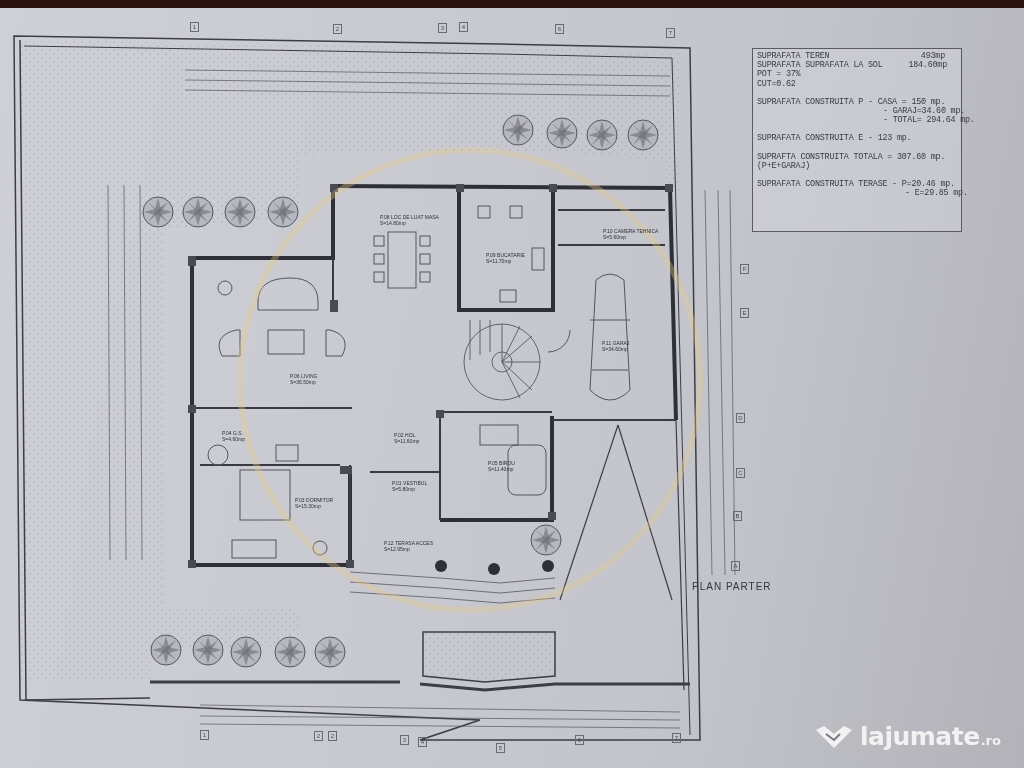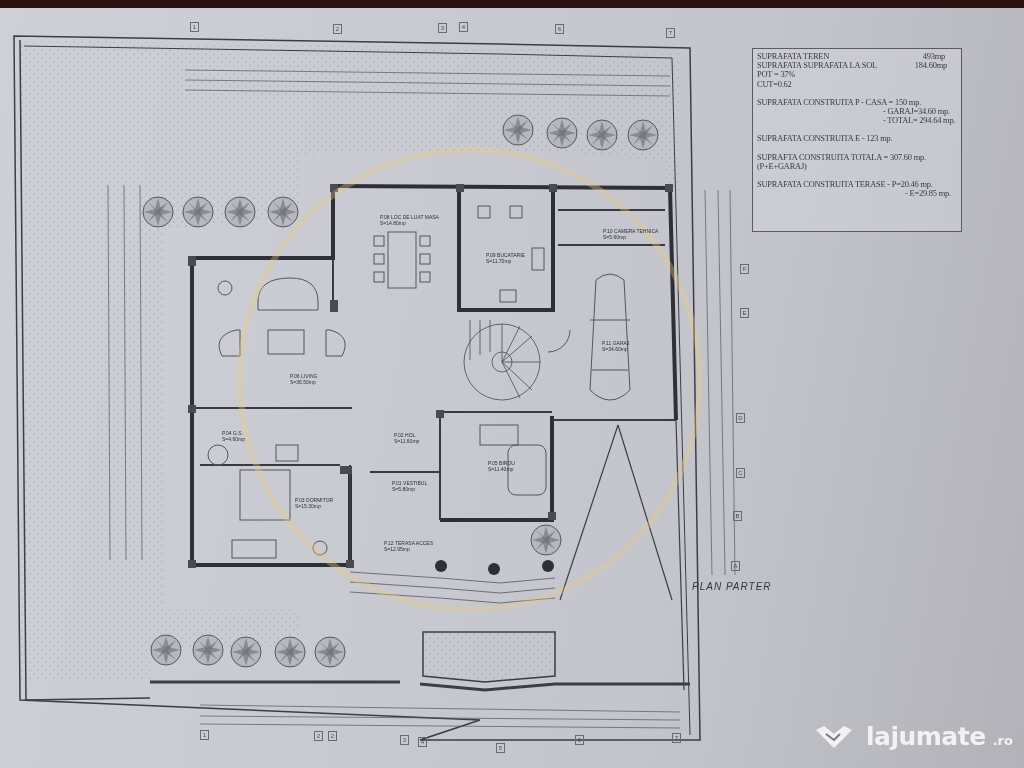--- a/index.html
+++ b/index.html
@@ -2,29 +2,29 @@
 <html><head>
 <meta charset="utf-8">
 <style>
   html,body{margin:0;padding:0;}
   body{width:1024px;height:768px;overflow:hidden;background:#2a1210;font-family:"Liberation Sans",sans-serif;position:relative;}
   #photo{position:absolute;left:0;top:0;width:1024px;height:768px;}
   .sheet{position:absolute;left:0;top:8px;width:1024px;height:760px;
     background:linear-gradient(100deg,#cfd0d6 0%,#c9cad1 40%,#c3c4cb 70%,#b2b2b8 100%);}
   .hatch{fill:url(#dots);}
   .info-box{position:absolute;left:752px;top:48px;width:210px;height:184px;border:1px solid #5a5a60;
-    background:rgba(210,212,218,0.55);font-family:Liberation Serif, serif;
+    background:rgba(210,212,218,0.55);font-family:Liberation Mono, monospace;
     font-size:8.4px;line-height:9.2px;color:#3a3a42;padding:3px 4px;box-sizing:border-box;letter-spacing:-0.2px;}
   .info-box .row{display:flex;justify-content:space-between;white-space:nowrap;}
   .info-box .gap{height:9px;}
   .info-box .ind{padding-left:126px;white-space:nowrap;}
   .info-box .ind2{padding-left:148px;white-space:nowrap;}
   .room-label{position:absolute;font-size:5px;line-height:6px;color:#2e2e36;white-space:nowrap;letter-spacing:0;}
-  .plan-title{position:absolute;left:692px;top:581px;font-size:10px;color:#35353d;letter-spacing:1px;font-style:italic;}
-  .logo{position:absolute;left:812px;top:722px;display:flex;align-items:center;gap:10px;}
+  .plan-title{position:absolute;left:692px;top:581px;font-size:10px;color:#35353d;letter-spacing:1px;}
+  .logo{position:absolute;left:812px;top:722px;display:flex;align-items:center;gap:4px;}
   .logo-text{font-family:"DejaVu Sans",sans-serif;font-weight:bold;font-size:25px;color:#f2f2f2;letter-spacing:-0.5px;}
   .logo-tld{font-family:"DejaVu Sans",sans-serif;font-weight:bold;font-size:13px;color:#f2f2f2;margin-left:-3px;margin-top:8px;text-align:right;}
   .grid-tag{position:absolute;font-size:6px;color:#4a4a52;border:1px solid #6a6a72;width:7px;height:8px;line-height:8px;text-align:center;}
 </style>
 </head>
 <body>
 
 <div id="photo">
   <div class="sheet"></div>
 

